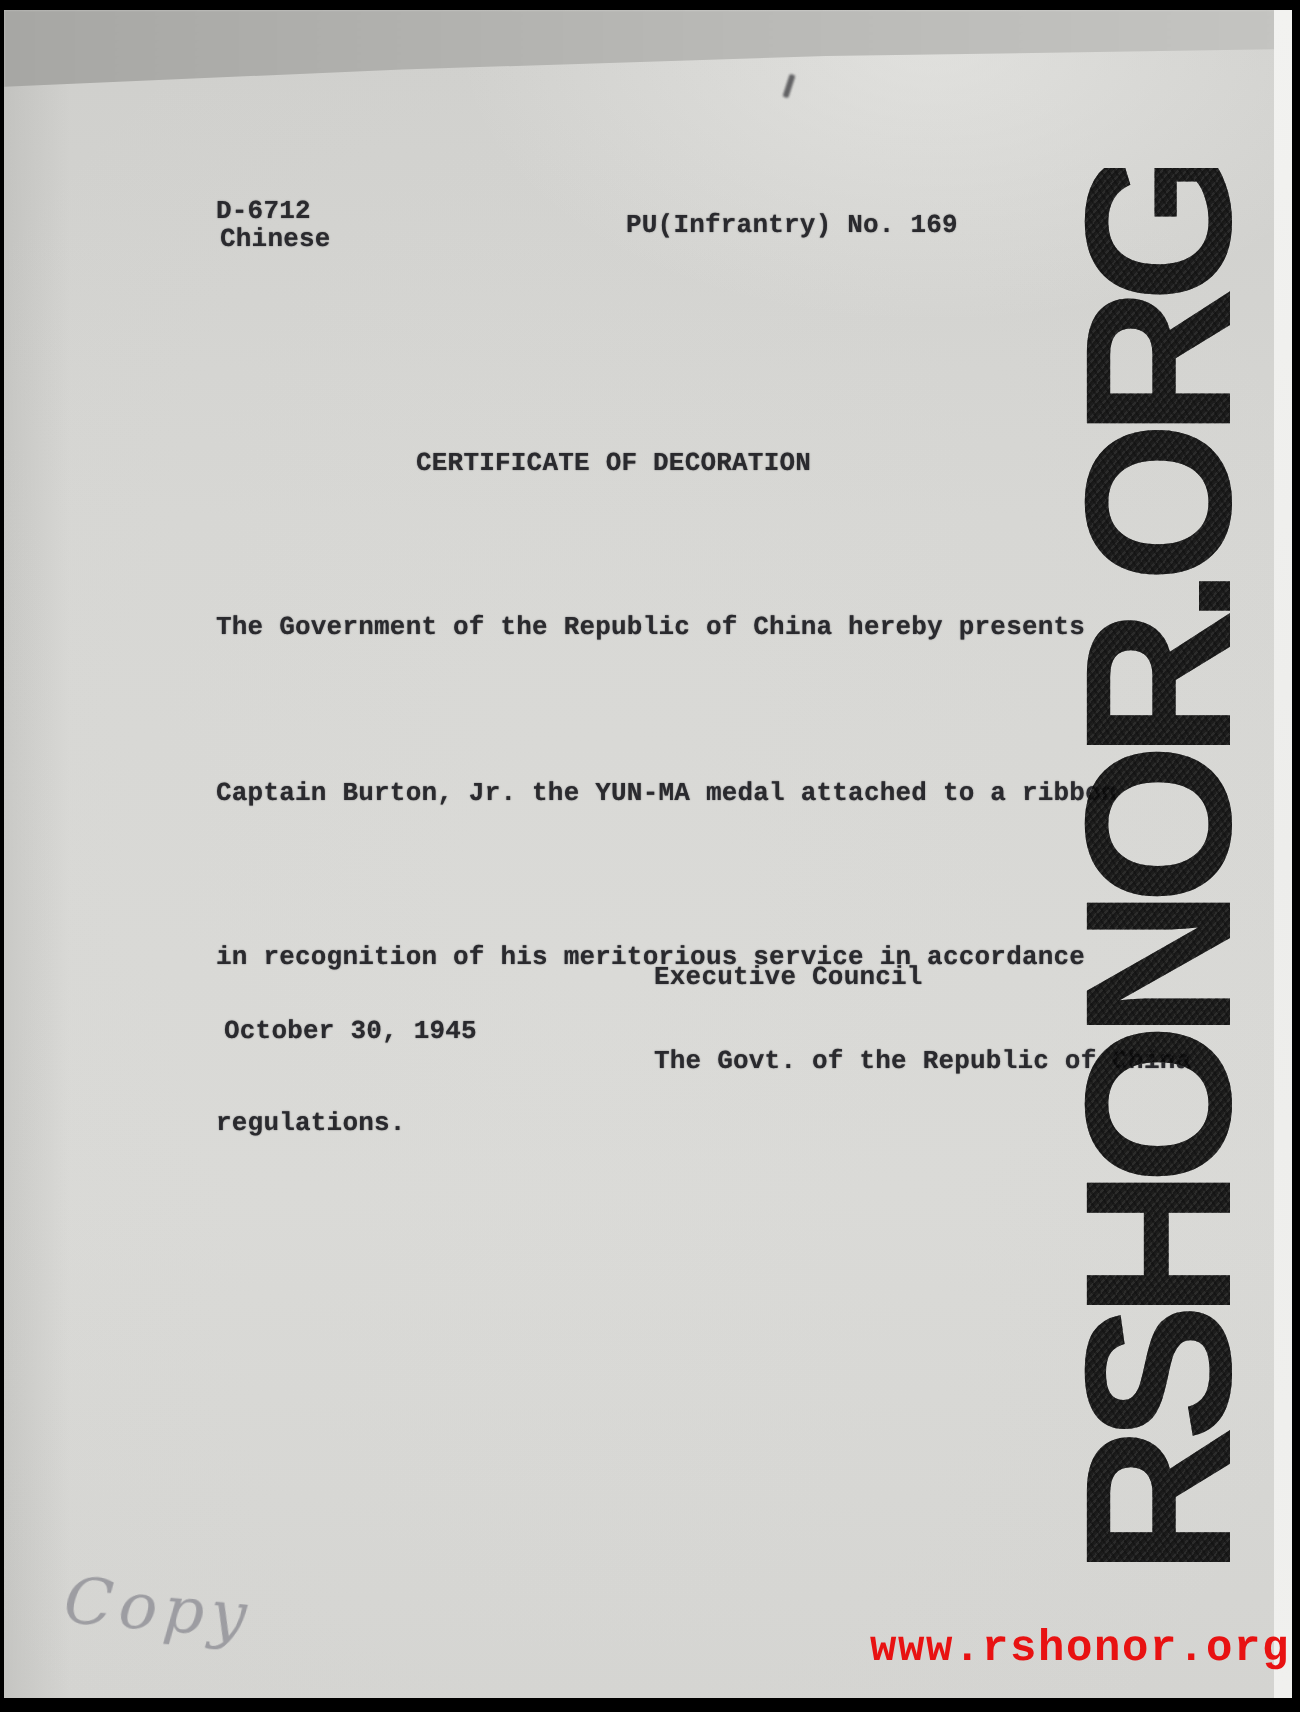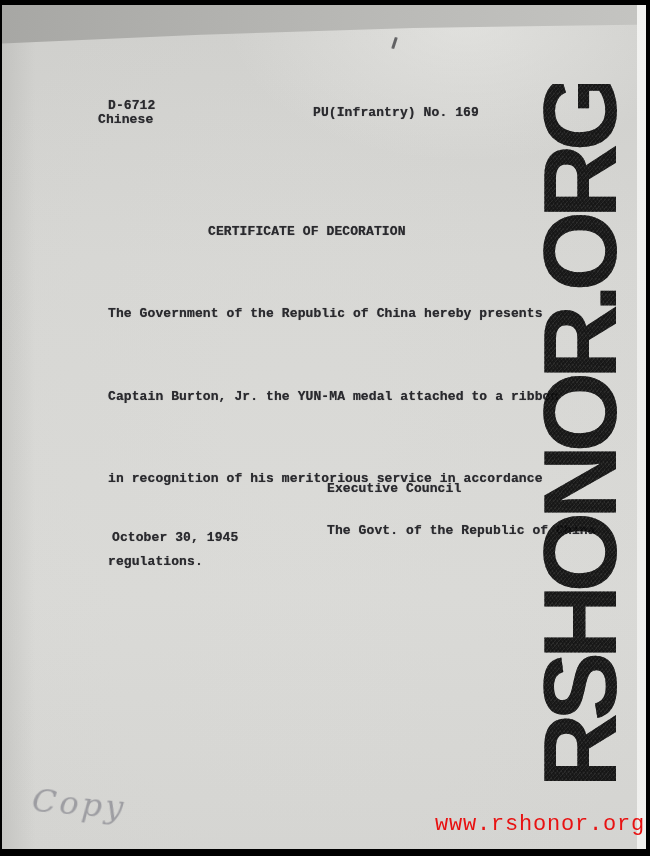--- a/index.html
+++ b/index.html
@@ -23,26 +23,26 @@
     background:linear-gradient(90deg,#a7a7a4,#b9b9b6 55%,#c5c5c2);
     clip-path:polygon(0 0,100% 0,100% 40%,62% 48%,30% 62%,0 80%);
     filter:blur(.6px);
   }
   .typed{
     position:absolute;color:#2a2a2e;font-weight:700;font-size:13px;
     letter-spacing:.1px;white-space:pre;
     text-shadow:0 0 .7px rgba(46,46,50,.75);
   }
   .doc-num{left:106px;top:93px;}
-  .doc-lang{left:96px;top:107px;}
+  .doc-lang{left:108px;top:107px;}
   .unit-num{left:311px;top:100px;}
   .title{left:206px;top:205px;margin-top:14px;}
   .body{left:106px;top:240px;line-height:27.5px;}
   .sig{left:325px;top:449px;line-height:14px;}
-  .date{left:110px;top:525px;}
+  .date{left:110px;top:503px;}
   .tick{
     position:absolute;left:391px;top:32px;width:3px;height:12px;
     background:#3a3a3e;transform:rotate(18deg);opacity:.75;border-radius:1px;
     filter:blur(.4px);
   }
   .copy{
     position:absolute;left:30px;top:780px;
     font-family:"DejaVu Serif","Liberation Serif",serif;
     font-style:italic;font-size:32px;color:#94949a;
     letter-spacing:3px;transform:rotate(5deg);opacity:.85;
@@ -70,21 +70,21 @@
     background:linear-gradient(180deg,#f2f2f0,#ededeb 50%,#f0f0ee);z-index:6;
   }
   .bar{position:absolute;background:#000;z-index:10;}
   .bar.top{left:0;top:0;width:650px;height:5px;}
   .bar.bottom{left:0;top:849px;width:650px;height:7px;}
   .bar.left{left:0;top:0;width:2px;height:856px;}
   .bar.right{left:646px;top:0;width:4px;height:856px;}
   .url{
     position:absolute;right:5px;top:812px;z-index:8;
     font-family:"Liberation Mono","DejaVu Sans Mono",monospace;
-    font-weight:400;font-size:22px;letter-spacing:.8px;
+    font-weight:700;font-size:22px;letter-spacing:.8px;
     color:#e81212;white-space:nowrap;
   }
 </style>
 </head>
 <body>
 
 <div class="page">
 
   <div class="paper">
     <div class="top-shade"></div>

